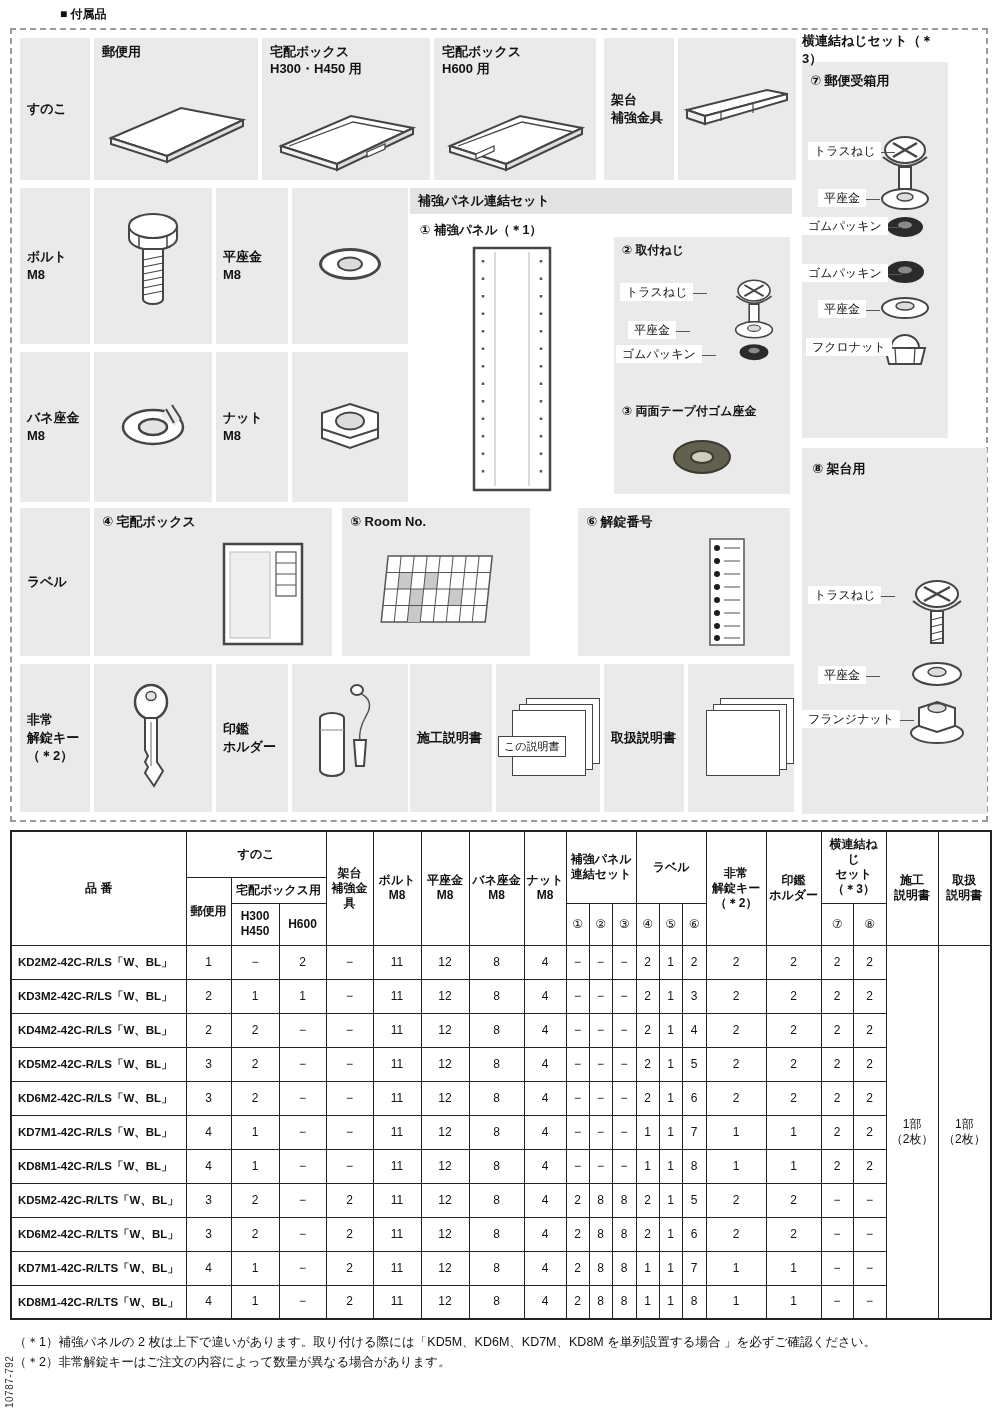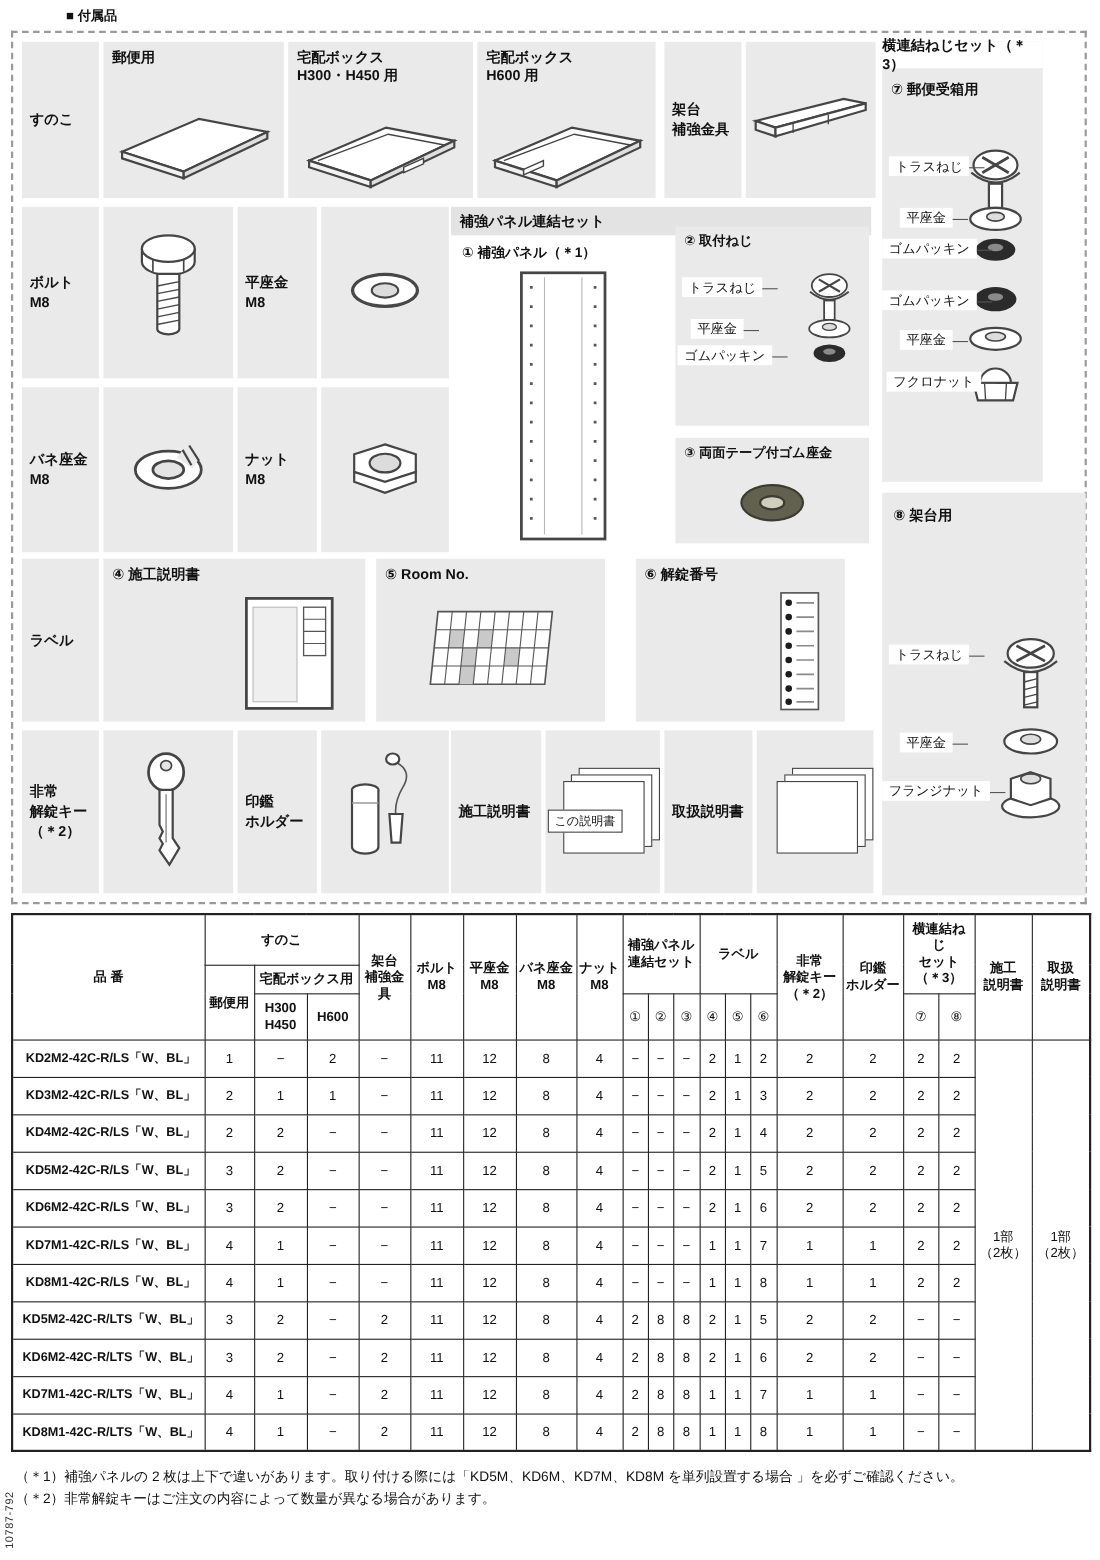--- a/index.html
+++ b/index.html
@@ -30,21 +30,21 @@
 .sheet{position:absolute;width:74px;height:66px;background:#fff;border:1.5px solid #444}
 .s1{right:0;top:0}.s2{right:7px;top:6px}.s3{right:14px;top:12px}
 .doc-note{position:absolute;left:2px;top:38px;border:1px solid #444;background:#fff;font-size:11px;padding:2px 5px;white-space:nowrap;z-index:2}
 .table-wrap{position:absolute;left:10px;top:830px;width:980px}
 table{border-collapse:collapse;table-layout:fixed;width:980px;border:2px solid #222}
 th,td{border:1px solid #222;text-align:center;vertical-align:middle;font-size:12px;padding:1px 2px;white-space:pre-line;line-height:1.25}
 thead th{font-weight:bold}
 .nb{font-weight:normal}
 .hr1{height:46px}.hr2{height:26px}.hr3{height:42px}
 tbody tr{height:34px}
-td.pn{text-align:center;padding-left:6px;font-weight:bold;font-size:11.5px;white-space:nowrap}
+td.pn{text-align:left;padding-left:6px;font-weight:bold;font-size:11.5px;white-space:nowrap}
 td.manual-cell{font-size:12px}
 .footnotes{position:absolute;left:14px;top:1332px;font-size:12.5px;line-height:1.6}
 .doc-code{position:absolute;left:4px;top:1408px;font-size:10px;color:#333;transform:rotate(-90deg);transform-origin:0 0;letter-spacing:.5px;white-space:nowrap}
 svg{display:block}
 </style>
 </head>
 <body>
 
 <div class="page">
 
@@ -143,21 +143,21 @@
           <svg width="92" height="250" viewBox="0 0 92 250">
             <rect x="8" y="4" width="76" height="242" fill="#fff" stroke="#454545" stroke-width="2.5"></rect>
             <line x1="17" y1="16" x2="17" y2="238" stroke="#555" stroke-width="2.5" stroke-dasharray="2.5,15"></line>
             <line x1="75" y1="16" x2="75" y2="238" stroke="#555" stroke-width="2.5" stroke-dasharray="2.5,15"></line>
             <line x1="29" y1="8" x2="29" y2="242" stroke="#b5b5b5" stroke-width="1"></line>
             <line x1="63" y1="8" x2="63" y2="242" stroke="#b5b5b5" stroke-width="1"></line>
           </svg>
         </div>
       </div>
 
-      <div class="cell" style="left:204px;top:18px;width:176px;height:181px">
+      <div class="cell" style="left:204px;top:49px;width:176px;height:181px">
         <div class="cell-title t12">② 取付ねじ</div>
         <div class="chip" style="left:6px;top:46px">トラスねじ</div>
         <div class="chip" style="left:14px;top:84px">平座金</div>
         <div class="chip" style="left:2px;top:108px">ゴムパッキン</div>
         <div class="illus" style="right:8px;top:40px">
           <svg width="56" height="120" viewBox="0 0 70 150">
             <ellipse cx="35" cy="17" rx="20" ry="13" fill="#fff" stroke="#454545" stroke-width="2"></ellipse>
             <line x1="23" y1="10" x2="47" y2="24" stroke="#454545" stroke-width="2.5"></line>
             <line x1="47" y1="10" x2="23" y2="24" stroke="#454545" stroke-width="2.5"></line>
             <path d="M13,24 Q35,42 57,24" fill="none" stroke="#454545" stroke-width="2"></path>
@@ -200,34 +200,34 @@
           <path d="M14,30 v10 l28,10 28,-10 v-10" fill="#fff" stroke="#454545" stroke-width="2"></path>
           <polygon points="42,6 70,15 70,31 42,40 14,31 14,15" fill="#fff" stroke="#454545" stroke-width="2"></polygon>
           <ellipse cx="42" cy="23" rx="14" ry="8.5" fill="#dcdcdc" stroke="#454545" stroke-width="2"></ellipse>
         </svg>
       </div>
     </div>
 
     <div class="cell side-label" style="left:8px;top:478px;width:70px;height:148px">ラベル</div>
 
     <div class="cell" style="left:82px;top:478px;width:238px;height:148px">
-      <div class="cell-title">④ 施工説明書</div>
+      <div class="cell-title">④ 宅配ボックス</div>
       <div class="illus" style="left:120px;top:30px">
         <svg width="100" height="112" viewBox="0 0 100 112">
           <rect x="10" y="6" width="78" height="100" fill="#fff" stroke="#454545" stroke-width="2.5"></rect>
           <rect x="16" y="14" width="40" height="86" fill="#efefef" stroke="#bbb" stroke-width="1"></rect>
           <rect x="62" y="14" width="20" height="44" fill="#fff" stroke="#555" stroke-width="1.2"></rect>
           <line x1="62" y1="25" x2="82" y2="25" stroke="#555" stroke-width="1"></line>
           <line x1="62" y1="36" x2="82" y2="36" stroke="#555" stroke-width="1"></line>
           <line x1="62" y1="47" x2="82" y2="47" stroke="#555" stroke-width="1"></line>
         </svg>
       </div>
     </div>
 
-    <div class="cell" style="left:330px;top:478px;width:208px;height:148px">
+    <div class="cell" style="left:330px;top:478px;width:188px;height:148px">
       <div class="cell-title">⑤ Room No.</div>
       <div class="illus ctr" style="top:40px">
         <svg width="130" height="84" viewBox="0 0 130 84">
           <g transform="skewX(-6)">
             <rect x="18" y="8" width="104" height="66" fill="#fff" stroke="#555" stroke-width="1.5"></rect>
             <rect x="31" y="24.5" width="13" height="16.5" fill="#c9c9c9"></rect>
             <rect x="44" y="41" width="13" height="16.5" fill="#c9c9c9"></rect>
             <rect x="57" y="24.5" width="13" height="16.5" fill="#c9c9c9"></rect>
             <rect x="83" y="41" width="13" height="16.5" fill="#c9c9c9"></rect>
             <rect x="44" y="57.5" width="13" height="16.5" fill="#c9c9c9"></rect>
@@ -239,21 +239,21 @@
             <line x1="57" y1="8" x2="57" y2="74" stroke="#555" stroke-width="1"></line>
             <line x1="70" y1="8" x2="70" y2="74" stroke="#555" stroke-width="1"></line>
             <line x1="83" y1="8" x2="83" y2="74" stroke="#555" stroke-width="1"></line>
             <line x1="96" y1="8" x2="96" y2="74" stroke="#555" stroke-width="1"></line>
             <line x1="109" y1="8" x2="109" y2="74" stroke="#555" stroke-width="1"></line>
           </g>
         </svg>
       </div>
     </div>
 
-    <div class="cell" style="left:566px;top:478px;width:190px;height:148px">
+    <div class="cell" style="left:566px;top:478px;width:212px;height:148px">
       <div class="cell-title">⑥ 解錠番号</div>
       <div class="illus" style="left:126px;top:28px">
         <svg width="46" height="112" viewBox="0 0 46 112">
           <rect x="6" y="3" width="34" height="106" fill="#fff" stroke="#555" stroke-width="1.5"></rect>
           <g fill="#1c1c1c">
             <circle cx="13" cy="12" r="3"></circle>
               <circle cx="13" cy="25" r="3"></circle>
               <circle cx="13" cy="38" r="3"></circle>
             <circle cx="13" cy="51" r="3"></circle>
               <circle cx="13" cy="64" r="3"></circle>

